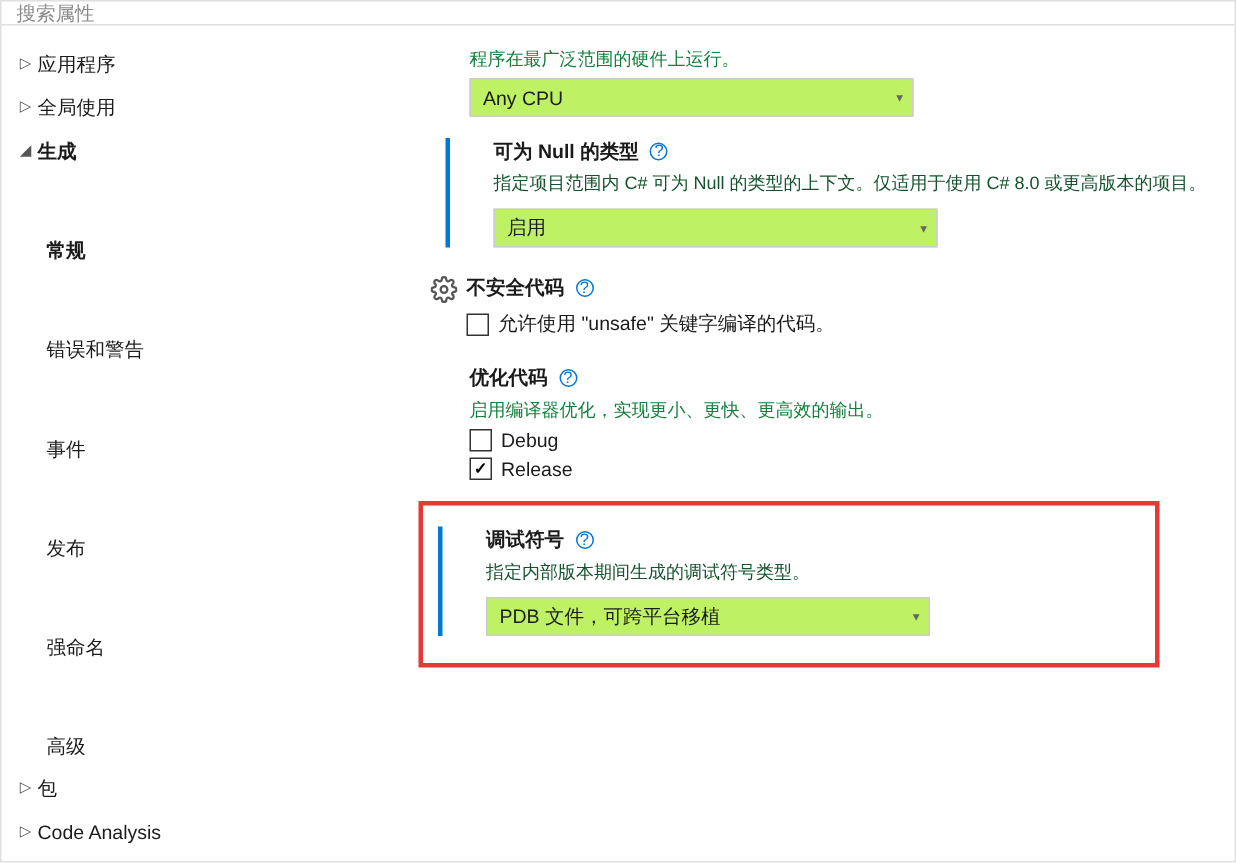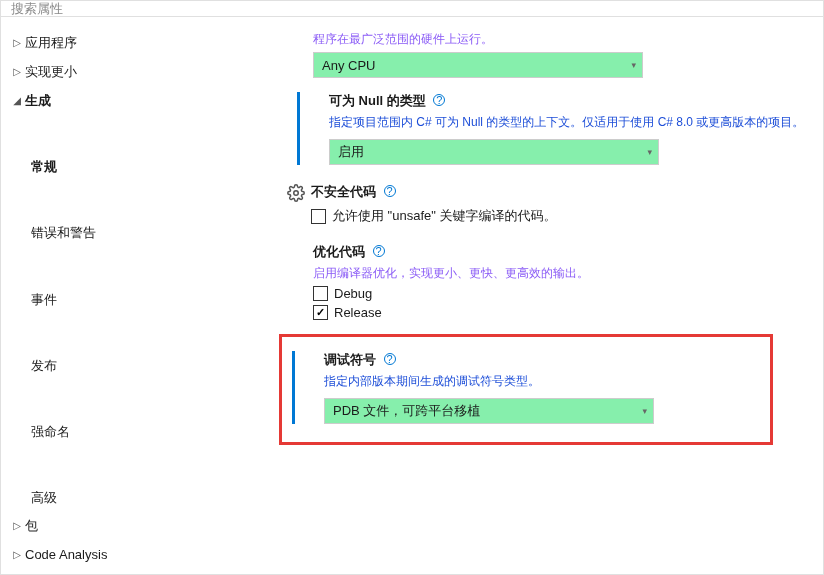--- a/index.html
+++ b/index.html
@@ -78,34 +78,34 @@
     border: 1px solid #0078d4;
     border-radius: 50%;
     width: 12px;
     height: 12px;
     line-height: 11px;
     text-align: center;
     margin-left: 4px;
     vertical-align: 1px;
   }
   .sec-desc {
-    color: #1d4ed8;
+    color: #14532d;
     font-size: 12px;
     margin: 4px 0 8px 0;
   }
   .dropdown {
     border: 1px solid #ccc;
     height: 26px;
-    width: 330px;
+    width: 296px;
     display: flex;
     align-items: center;
     justify-content: space-between;
     padding: 0 6px 0 8px;
     font-size: 13px;
-    background: #86efac;
+    background: #bef264;
     cursor: pointer;
   }
   .dropdown .dd-arrow {
     font-size: 9px;
     color: #666;
   }
   .gear-row {
     display: flex;
     align-items: flex-start;
     margin: 8px 0 8px -6px;
@@ -146,42 +146,42 @@
   }
   .highlight-box {
     border: 3px solid #e53935;
     margin: 6px 10px 0 8px;
     padding: 14px 10px 18px 10px;
   }
   .highlight-box .section {
     margin-left: 0;
   }
   .plain-desc {
-    color: #8b5cf6;
+    color: #15803d;
     font-size: 12px;
     margin-bottom: 4px;
   }
 </style>
 </head>
 <body>
 
 <div class="search-bar">
   <span>搜索属性</span>
 </div>
 
 <div class="content">
 
   <div class="sidebar">
     <div class="tree-item">
       <span class="tree-arrow">▷</span>
       <span class="tree-label">应用程序</span>
     </div>
     <div class="tree-item">
       <span class="tree-arrow">▷</span>
-      <span class="tree-label">实现更小</span>
+      <span class="tree-label">全局使用</span>
     </div>
     <div class="tree-item">
       <span class="tree-arrow">◢</span>
       <span class="tree-label bold">生成</span>
     </div>
     <div class="sub-item"><span class="bold" style="font-weight:600">常规</span></div>
     <div class="sub-item"><span>错误和警告</span></div>
     <div class="sub-item"><span>事件</span></div>
     <div class="sub-item"><span>发布</span></div>
     <div class="sub-item"><span>强命名</span></div>

